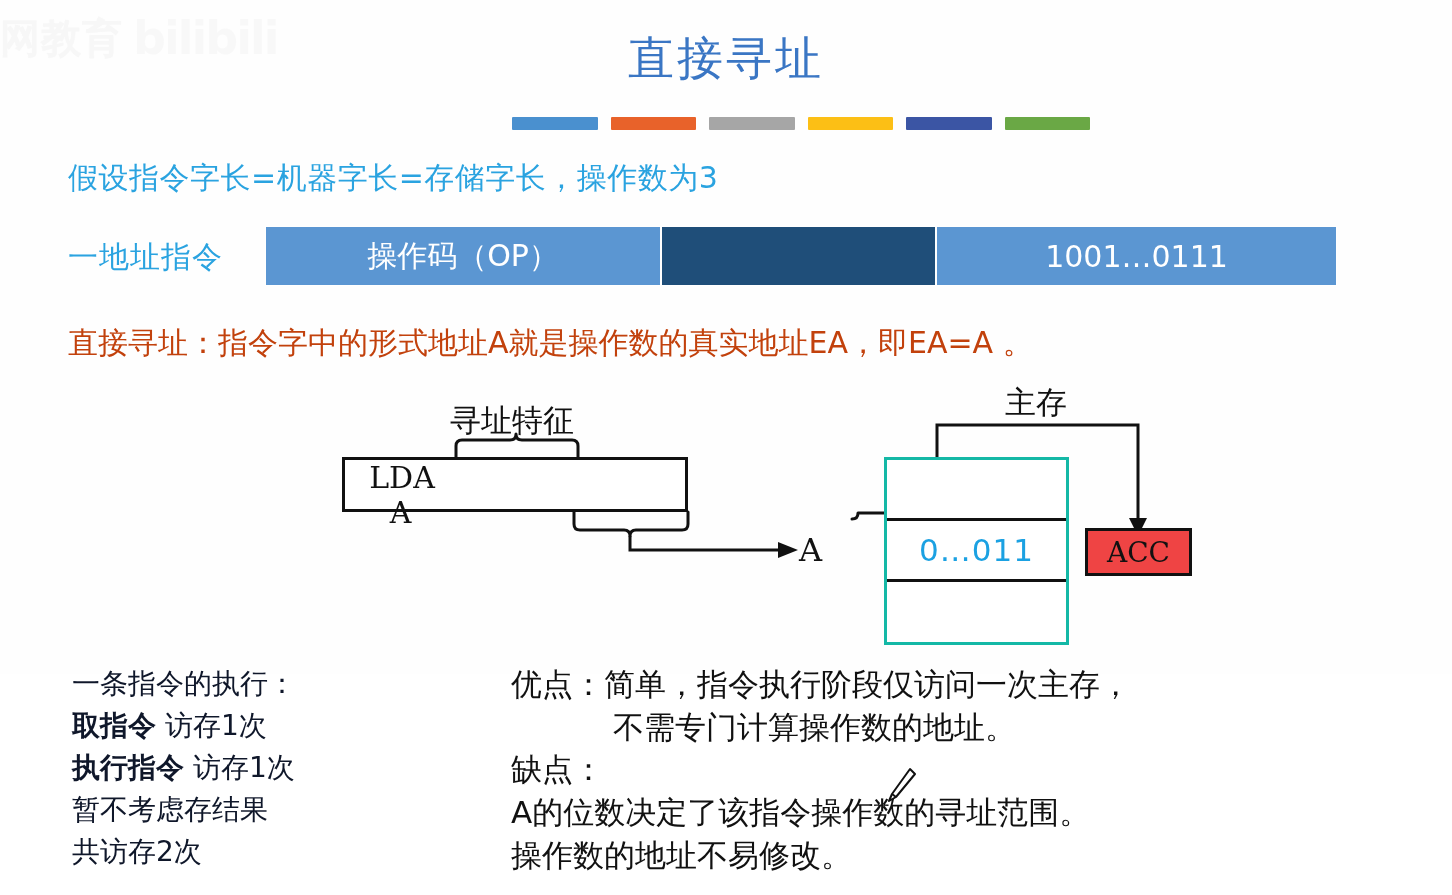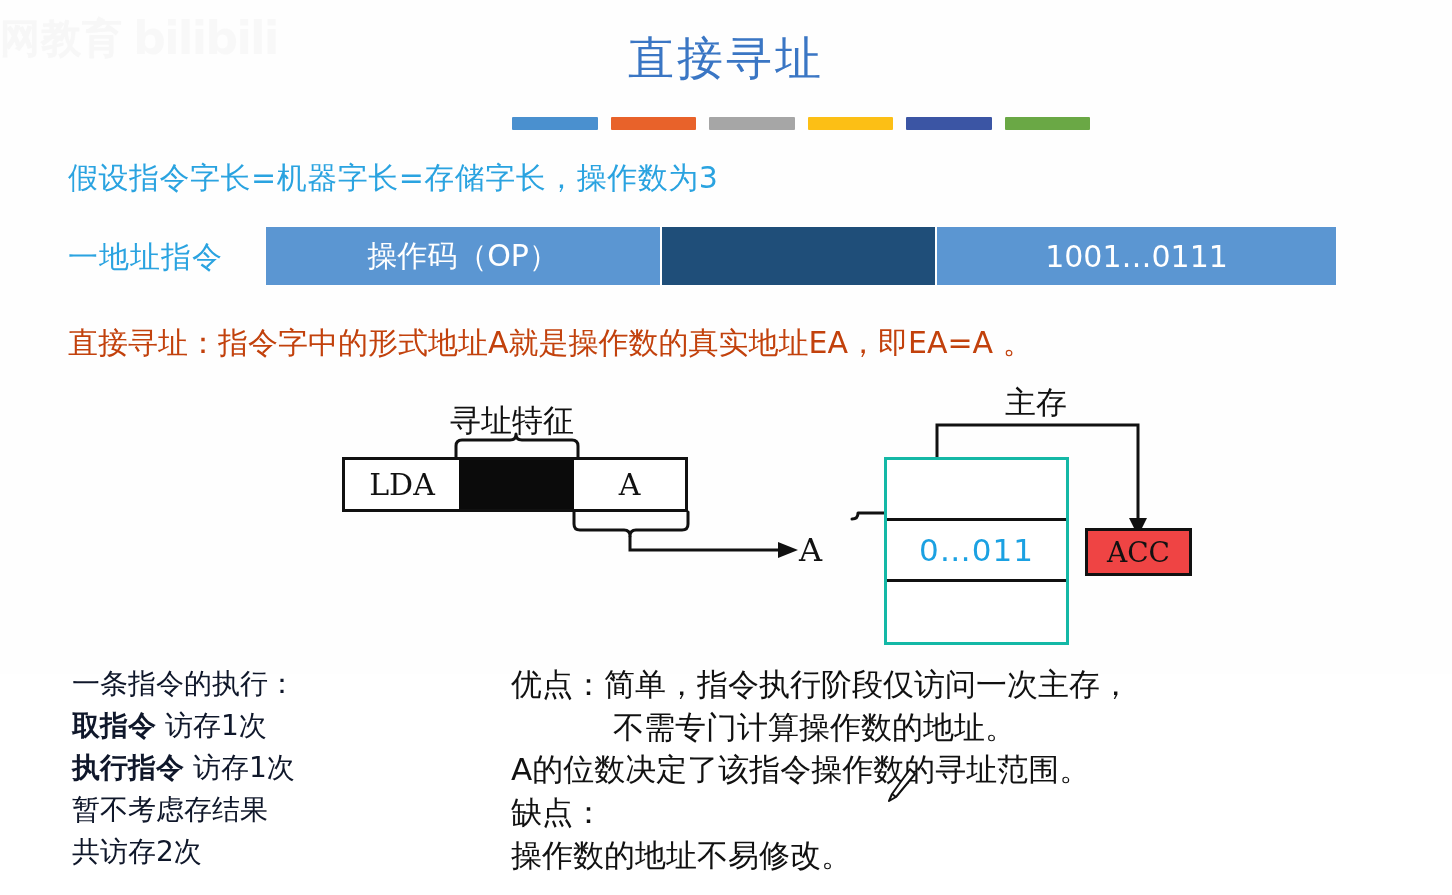--- a/index.html
+++ b/index.html
@@ -112,20 +112,21 @@
     white-space: nowrap;
   }
 
   
   #instr-box {
     position: absolute; left: 342px; top: 457px;
     width: 346px; height: 55px;
     border: 3px solid #111111;
     display: flex;
     background: #ffffff;
+    flex-direction: column;
   }
   #instr-box .seg {
     display: flex; align-items: center; justify-content: center;
     font-family: "DejaVu Serif", serif;
     font-size: 30px; color: #111111;
   }
   #instr-box .seg.lda   { width: 114px; }
   #instr-box .seg.black { width: 115px; background: #0b0b0b; }
   #instr-box .seg.a     { width: 111px; }
 
@@ -267,22 +268,22 @@
     <div>暂不考虑存结果</div>
     <div>共访存2次</div>
   </div>
 
   <div id="pros-block">
     <div>优点：简单，指令执行阶段仅访问一次主存，</div>
     <div class="indent">不需专门计算操作数的地址。</div>
   </div>
 
   <div id="cons-block">
+    <div>缺点：</div>
     <div>A的位数决定了该指令操作数的寻址范围。</div>
-    <div>缺点：</div>
     <div>操作数的地址不易修改。</div>
   </div>
 
   <svg id="pen-cursor" viewBox="0 0 34 40">
     <path d="M 26 3 L 31 8 L 12 31 L 5 35 L 8 28 Z" fill="#ffffff" stroke="#111" stroke-width="2" stroke-linejoin="round"></path>
     <path d="M 8 28 L 12 31" stroke="#111" stroke-width="2"></path>
   </svg>
 
 </div>
 

